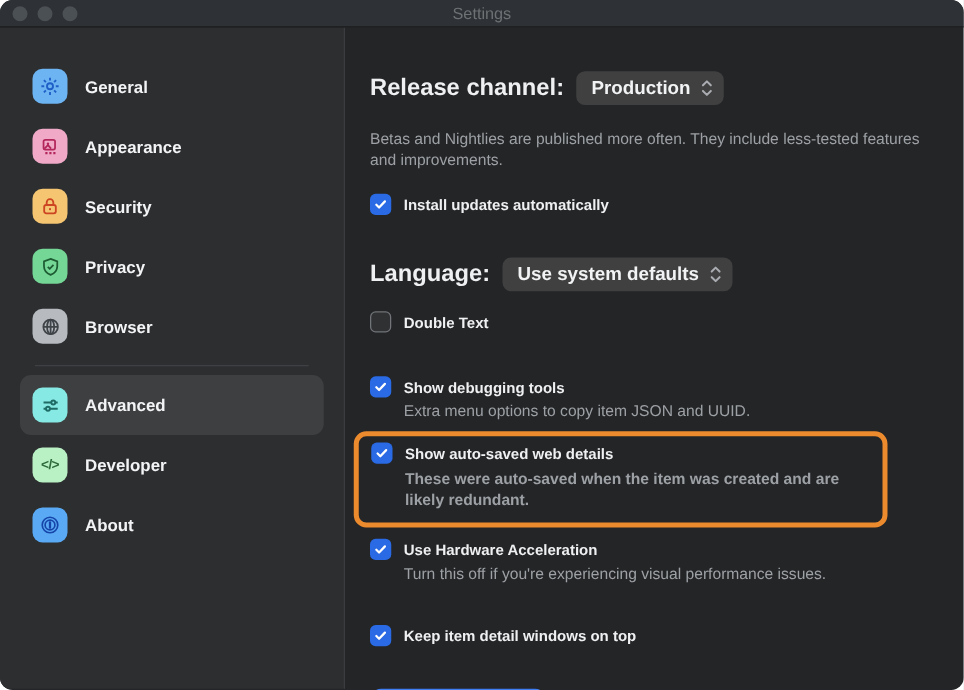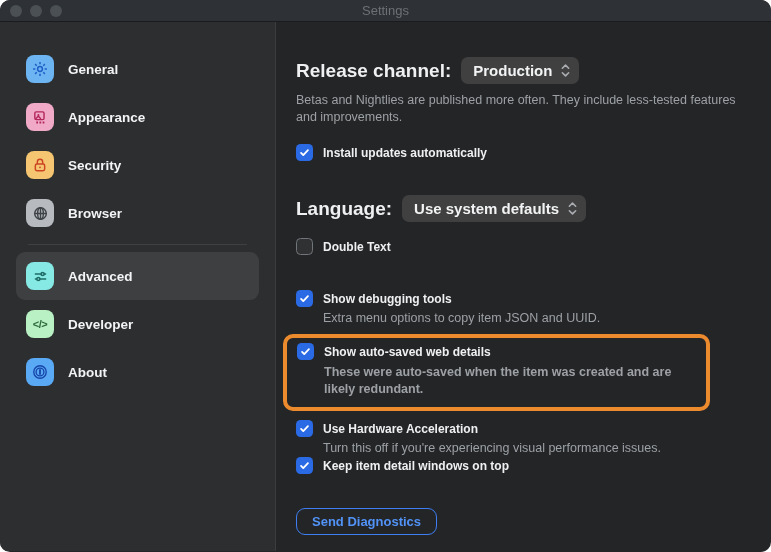--- a/index.html
+++ b/index.html
@@ -70,39 +70,39 @@
   .select {
     background:#404040; border-radius:7px;
     height:27px; padding:0 9px 0 12px;
     display:inline-flex; align-items:center; gap:9px;
     color:#f2f3f4; font-weight:600; font-size:15px;
     cursor:default;
   }
 
   .caption {
     color:#9da0a4; font-size:12.5px; line-height:17px;
-    margin-top:8px; max-width:452px;
+    margin-top:19px; max-width:452px;
   }
 
   .check-row { display:flex; align-items:center; gap:10px; }
   .cb {
     width:17px; height:17px; border-radius:4.5px; flex:none;
     display:flex; align-items:center; justify-content:center;
   }
   .cb.checked { background:#2a6ae4; }
   .cb.unchecked { background:#2f3133; border:1.5px solid #717478; }
   .cb-label { color:#eef0f1; font-weight:600; font-size:12px; }
   .check-caption { margin-left:27px; margin-top:4px; }
 
   .mt-install   { margin-top:18px; }
   .mt-language  { margin-top:34px; }
   .mt-double    { margin-top:16px; }
   .mt-debug     { margin-top:35px; }
   .mt-hw        { margin-top:9px; }
-  .mt-keep      { margin-top:0; }
+  .mt-keep      { margin-top:32px; }
   .mt-button    { margin-top:34px; }
 
   .highlight-box {
     margin-top:7px; margin-left:-13px;
     width:427px;
     border:4px solid #ec8a2e; border-radius:10px;
     padding:5px 10px 9px 10px;
   }
   .highlight-box .check-caption { max-width:380px;font-weight:bold; }
 
@@ -158,20 +158,29 @@
         <span class="nav-icon ic-security">
           <svg width="16" height="16" viewBox="0 0 24 24" fill="none" stroke="#cc4422" stroke-width="2.2">
             <rect x="5" y="10.5" width="14" height="10" rx="2.5"></rect>
             <path d="M8 10.5V7.5a4 4 0 018 0v3"></path>
             <circle cx="12" cy="15.5" r="1.3" fill="#cc4422" stroke="none"></circle>
           </svg>
         </span>
         <span class="nav-label">Security</span>
       </div>
 
+      <div class="nav-row">
+        <span class="nav-icon ic-privacy">
+          <svg width="17" height="17" viewBox="0 0 24 24" fill="none" stroke="#1d5c33" stroke-width="2">
+            <path d="M12 3l7.5 2.8v5.5c0 4.8-3.2 8-7.5 9.7-4.3-1.7-7.5-4.9-7.5-9.7V5.8z"></path>
+            <path d="M8.8 12l2.2 2.2 4.2-4.4"></path>
+          </svg>
+        </span>
+        <span class="nav-label">Privacy</span>
+      </div>
 
       <div class="nav-row">
         <span class="nav-icon ic-browser">
           <svg width="17" height="17" viewBox="0 0 24 24" fill="none" stroke="#3f4449" stroke-width="2">
             <circle cx="12" cy="12" r="8.2"></circle>
             <path d="M3.8 12h16.4M12 3.8v16.4"></path>
             <ellipse cx="12" cy="12" rx="4" ry="8.2"></ellipse>
           </svg>
         </span>
         <span class="nav-label">Browser</span>

